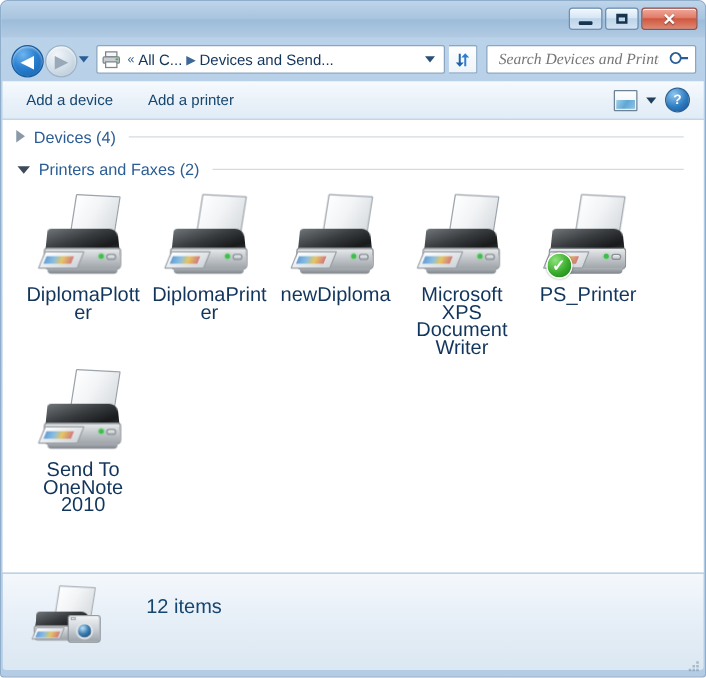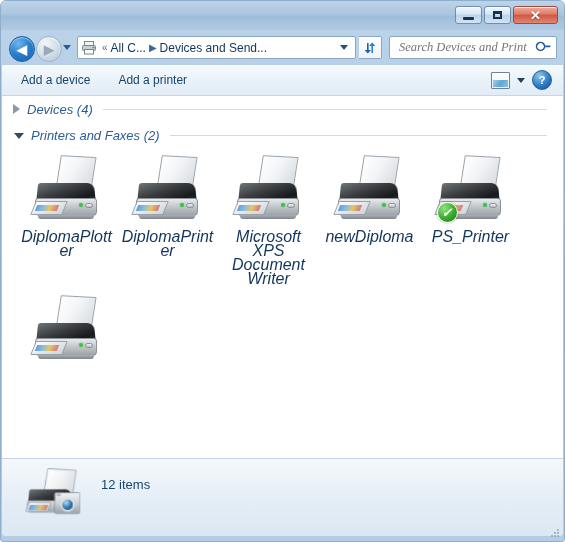--- a/index.html
+++ b/index.html
@@ -270,21 +270,20 @@
     display: flex; align-items: center; justify-content: center;
   }
 
   
   .content {
     position: absolute;
     left: 1px; top: 95px;
     width: 561px; height: 362px;
     background: #ffffff;
     overflow: hidden;
-    font-style: italic;
   }
 
   .grouphdr {
     display: flex;
     align-items: center;
     height: 26px;
     padding-left: 12px;
     box-sizing: border-box;
   }
   .grouphdr .tri-collapsed {
@@ -547,22 +546,22 @@
   .cam-flash {
     position: absolute;
     left: 36px; top: 30px;
     width: 5px; height: 3px;
     background: #eef2f5;
     border: 1px solid #9aa1a7;
     box-sizing: border-box;
   }
   .status-text {
     color: #16466f;
-    font-size: 13px;
-    margin: 18px 0 0 8px;
+    font-size: 16px;
+    margin: 18px 0 0 24px;
   }
 
   
   .grip {
     position: absolute;
     right: 3px; bottom: 2px;
     width: 12px; height: 12px;
     opacity: 0.55;
   }
 </style>
@@ -685,34 +684,34 @@
       <div class="cell">
         <div class="thumb">
           <div class="pr pr-paper-back"></div>
           <div class="pr pr-top"></div>
           <div class="pr pr-body"></div>
           <div class="pr pr-base"></div>
           <div class="pr pr-sheet"></div>
           <div class="pr pr-led"></div>
           <div class="pr pr-knob"></div>
         </div>
-        <div class="caption">Microsoft XPS Document Writer</div>
+        <div class="caption">newDiploma</div>
       </div>
 
       <div class="cell">
         <div class="thumb">
           <div class="pr pr-paper-back"></div>
           <div class="pr pr-top"></div>
           <div class="pr pr-body"></div>
           <div class="pr pr-base"></div>
           <div class="pr pr-sheet"></div>
           <div class="pr pr-led"></div>
           <div class="pr pr-knob"></div>
         </div>
-        <div class="caption">newDiploma</div>
+        <div class="caption">Microsoft XPS Document Writer</div>
       </div>
 
       <div class="cell">
         <div class="thumb">
           <div class="pr pr-paper-back"></div>
           <div class="pr pr-top"></div>
           <div class="pr pr-body"></div>
           <div class="pr pr-base"></div>
           <div class="pr pr-sheet"></div>
           <div class="pr pr-led"></div>
@@ -726,20 +725,21 @@
       <div class="cell">
         <div class="thumb">
           <div class="pr pr-paper-back"></div>
           <div class="pr pr-top"></div>
           <div class="pr pr-body"></div>
           <div class="pr pr-base"></div>
           <div class="pr pr-sheet"></div>
           <div class="pr pr-led"></div>
           <div class="pr pr-knob"></div>
         </div>
+        <div class="caption">Send To OneNote 2010</div>
       </div>
 
     </div>
   </div>
 
   <div class="statusbar">
     <div class="status-thumb">
       <div class="pr pr-paper-back" style="left:22px; top:0px;"></div>
       <div class="pr pr-top" style="left:2px; top:24px; width:52px; height:20px;"></div>
       <div class="pr pr-body" style="left:0px; top:38px; width:56px; height:15px;"></div>

